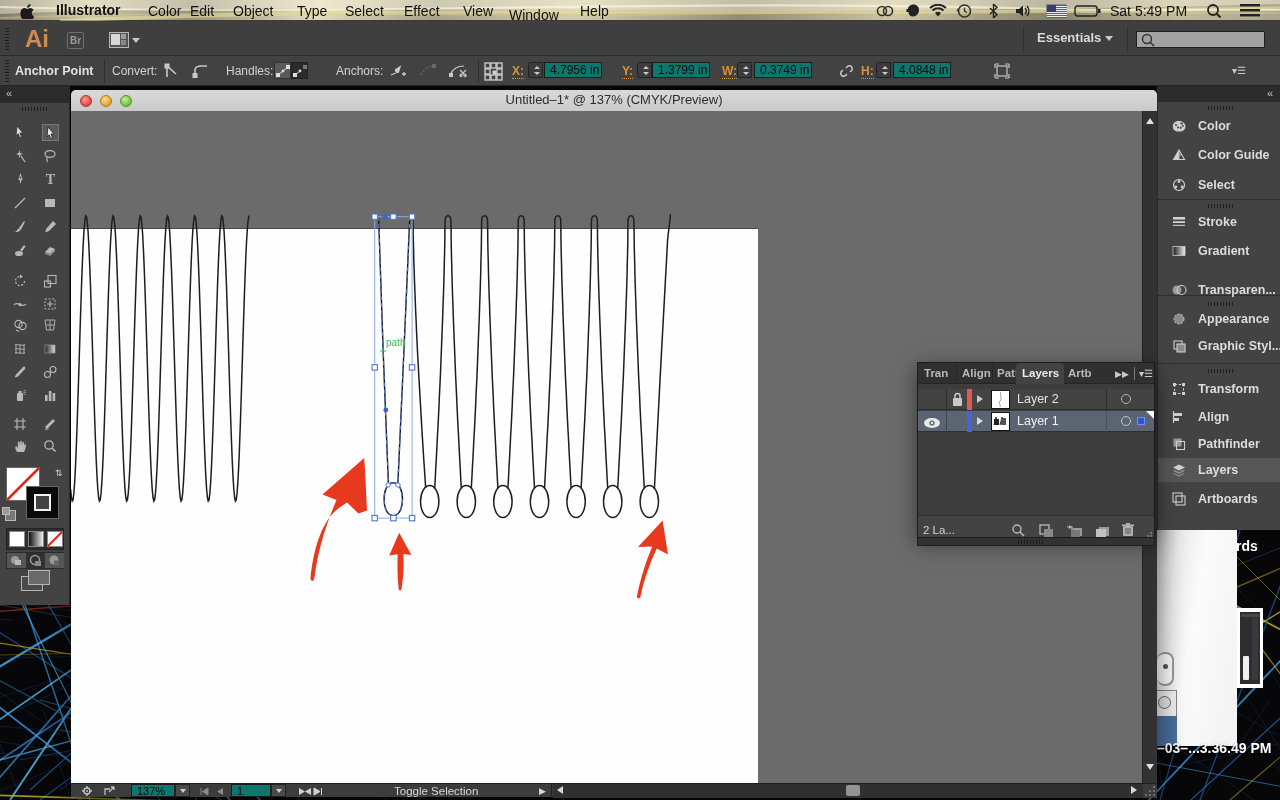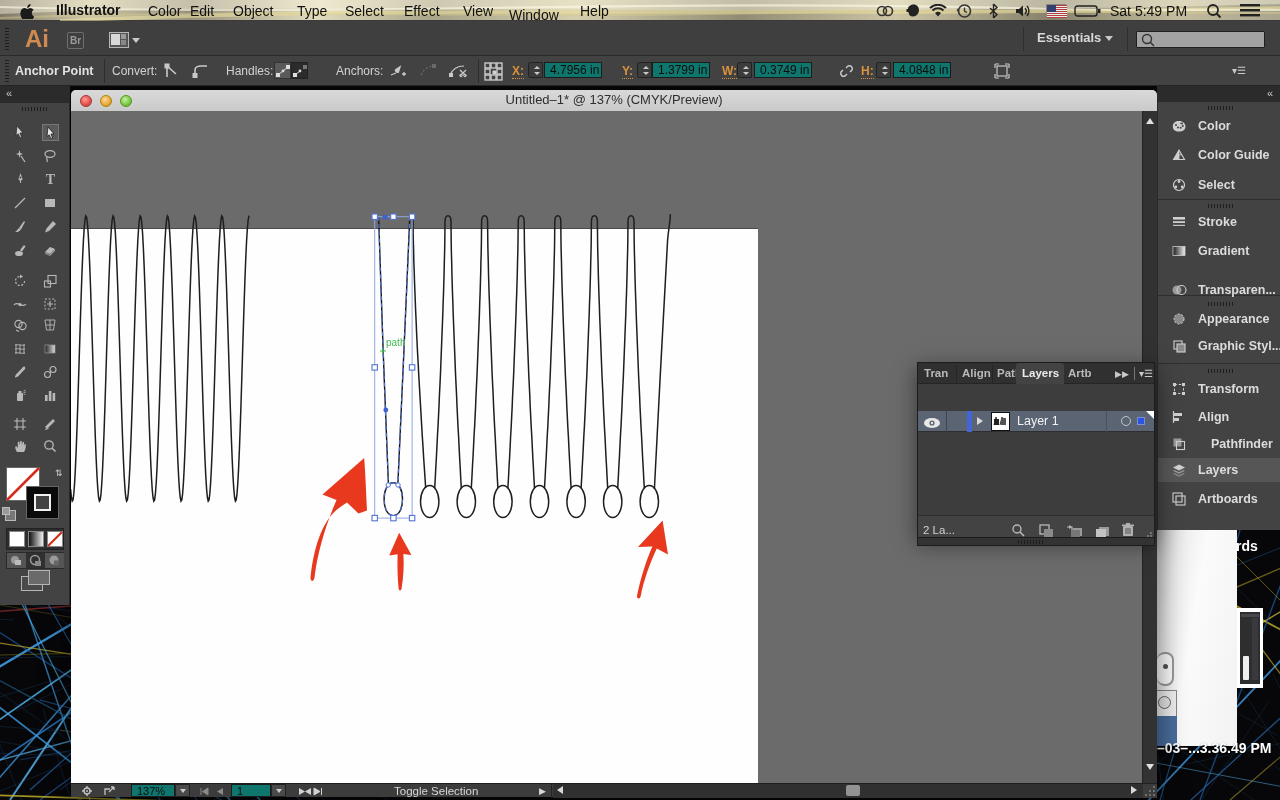--- a/index.html
+++ b/index.html
@@ -469,21 +469,21 @@
           <rect x="2" y="9" width="6" height="3" fill="#cfcfcf"></rect>
           <path d="M2.5 2 L2.5 14" stroke="#cfcfcf" stroke-width="1.2"></path>
         </svg></div>
       <div style="position:absolute;left:40px;top:5px;font-size:12.5px;font-weight:bold;color:#dcdcdc;white-space:nowrap">Align</div>
     </div>
     <div style="position:absolute;left:0;top:346px;width:123px;height:24px;">
       <div style="position:absolute;left:13px;top:4px;width:16px;height:16px"><svg width="16" height="16" viewBox="0 0 16 16" style="">
           <rect x="2.5" y="2.5" width="8" height="8" fill="#9a9a9a"></rect>
           <rect x="5.5" y="5.5" width="8" height="8" fill="none" stroke="#cfcfcf" stroke-width="1.1"></rect>
         </svg></div>
-      <div style="position:absolute;left:53px;top:5px;font-size:12.5px;font-weight:bold;color:#dcdcdc;white-space:nowrap">Pathfinder</div>
+      <div style="position:absolute;left:40px;top:5px;font-size:12.5px;font-weight:bold;color:#dcdcdc;white-space:nowrap">Pathfinder</div>
     </div>
     <div style="position:absolute;left:0;top:372px;width:123px;height:24px;background:#565656;">
       <div style="position:absolute;left:13px;top:4px;width:16px;height:16px"><svg width="16" height="16" viewBox="0 0 16 16" style="">
           <path d="M8 2.5 L14 5.5 L8 8.5 L2 5.5 Z" fill="#cfcfcf"></path>
           <path d="M3.5 8 L8 10.2 L12.5 8 L14 8.7 L8 11.7 L2 8.7 Z" fill="#9a9a9a"></path>
           <path d="M3.5 11 L8 13.2 L12.5 11 L14 11.7 L8 14.7 L2 11.7 Z" fill="#8a8a8a"></path>
         </svg></div>
       <div style="position:absolute;left:40px;top:5px;font-size:12.5px;font-weight:bold;color:#dcdcdc;white-space:nowrap">Layers</div>
     </div>
     <div style="position:absolute;left:0;top:401px;width:123px;height:24px;">
@@ -500,20 +500,35 @@
 <div class="abs" style="left:38px;top:2px;width:1px;height:18px;background:#262626"></div>
 <div class="abs" style="left:44px;top:4px;color:#b9b9b9;font-size:11.5px;font-weight:bold">Align</div>
 <div class="abs" style="left:74px;top:2px;width:1px;height:18px;background:#262626"></div>
 <div class="abs" style="left:79px;top:4px;color:#b9b9b9;font-size:11.5px;font-weight:bold">Pathf</div>
 <div class="abs" style="left:98px;top:0;width:48px;height:21px;background:#434343;border-radius:3px 3px 0 0"></div>
 <div class="abs" style="left:104px;top:4px;color:#ececec;font-size:11.5px;font-weight:bold">Layers</div>
 <div class="abs" style="left:150px;top:4px;color:#b9b9b9;font-size:11.5px;font-weight:bold">Artb</div>
 <div class="abs" style="left:197px;top:6px;color:#c9c9c9;font-size:9px">▶▶</div>
 <div class="abs" style="left:216px;top:4px;width:1px;height:13px;background:#777"></div>
 <div class="abs" style="left:221px;top:5px;color:#c9c9c9;font-size:10px">▾☰</div>
+</div>
+    <div class="abs" style="left:0;top:26px;width:236px;height:21px;background:#434343;border-bottom:1px solid #2e2e2e">
+<div class="abs" style="left:28px;top:0;width:1px;height:21px;background:#2e2e2e"></div>
+<div class="abs" style="left:34px;top:3px;width:10px;height:14px"><svg width="11" height="15">
+          <rect x="1" y="6" width="9" height="8" rx="1" fill="#c9c9c9"></rect>
+          <path d="M3 6 V4 a2.5 2.5 0 0 1 5 0 V6" fill="none" stroke="#c9c9c9" stroke-width="1.5"></path>
+        </svg></div>
+<div class="abs" style="left:49px;top:0px;width:5px;height:21px;background:#e05a52"></div>
+<div class="abs" style="left:59px;top:6px;border-top:4.5px solid transparent;border-bottom:4.5px solid transparent;border-left:6px solid #c9c9c9"></div>
+<div class="abs" style="left:73px;top:1px;width:19px;height:19px;background:#fff;border:1.5px solid #111"><svg width="16" height="16">
+          <path d="M9 1 C7 5 11 7 8 10 C6 12 9 14 8 16" fill="none" stroke="#999" stroke-width="1"></path>
+        </svg></div>
+<div class="abs" style="left:99px;top:3px;color:#e2e2e2;font-size:12.5px">Layer 2</div>
+<div class="abs" style="left:188px;top:0;width:1px;height:21px;background:#2e2e2e"></div>
+<div class="abs" style="left:203px;top:5px;width:10px;height:10px;border:1.5px solid #b5b5b5;border-radius:50%"></div>
 </div>
     <div class="abs" style="left:0;top:48px;width:236px;height:21px;background:#5a6472;border-bottom:1px solid #2e2e2e">
 <div class="abs" style="left:5px;top:4px"><svg width="18" height="12">
           <ellipse cx="9" cy="6" rx="8" ry="5" fill="#e8e8e8"></ellipse>
           <circle cx="9" cy="6" r="2.6" fill="#5a6472"></circle>
           <circle cx="9" cy="6" r="1.2" fill="#e8e8e8"></circle>
         </svg></div>
 <div class="abs" style="left:28px;top:0;width:1px;height:21px;background:#3e4650"></div>
 <div class="abs" style="left:49px;top:0px;width:5px;height:21px;background:#4465d8"></div>
 <div class="abs" style="left:59px;top:6px;border-top:4.5px solid transparent;border-bottom:4.5px solid transparent;border-left:6px solid #d9d9d9"></div>

